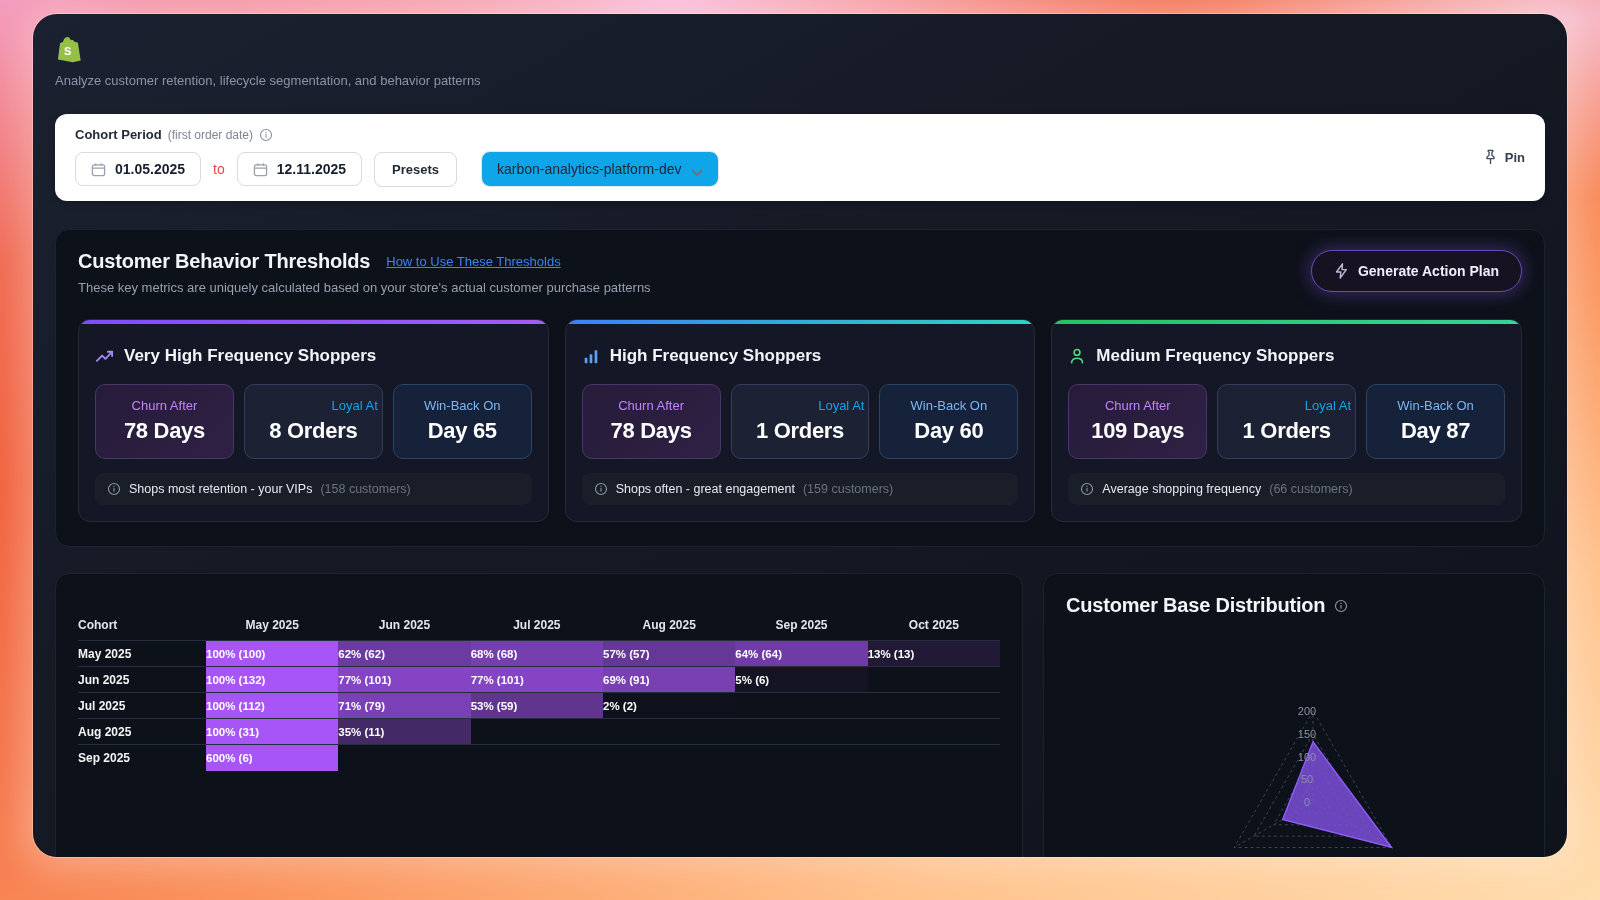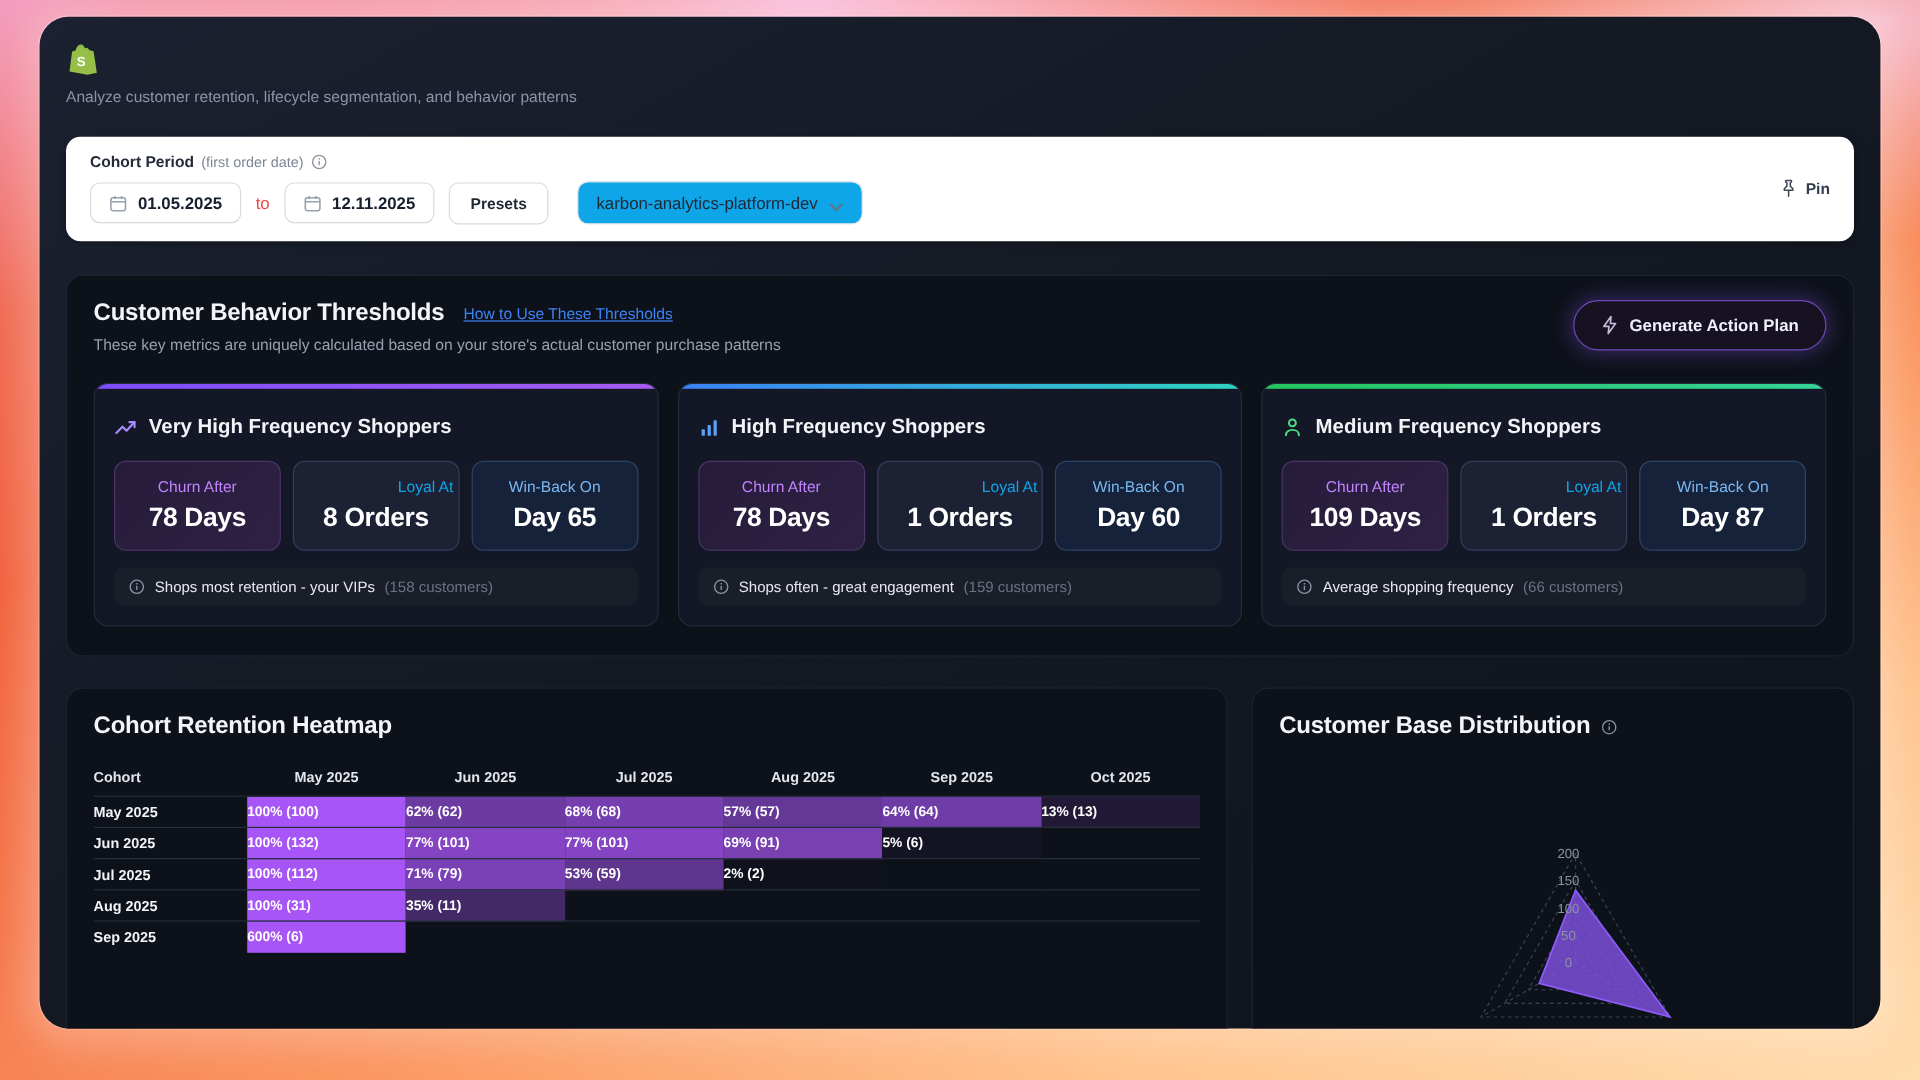--- a/index.html
+++ b/index.html
@@ -300,21 +300,20 @@
           </span>
           <span class="note-main">Average shopping frequency</span>
           <span class="note-count">(66 customers)</span>
         </div>
       </div>
     </div>
   </div>
 
   <div class="bottom">
     <div class="chart-card">
-      <div class="h2">Cohort Retention Heatmap</div>
       <table class="hm" id="heatmap-table">
           <colgroup>
             <col style="width:128px">
             <col>
             <col>
             <col>
             <col>
             <col>
             <col>
           </colgroup>

